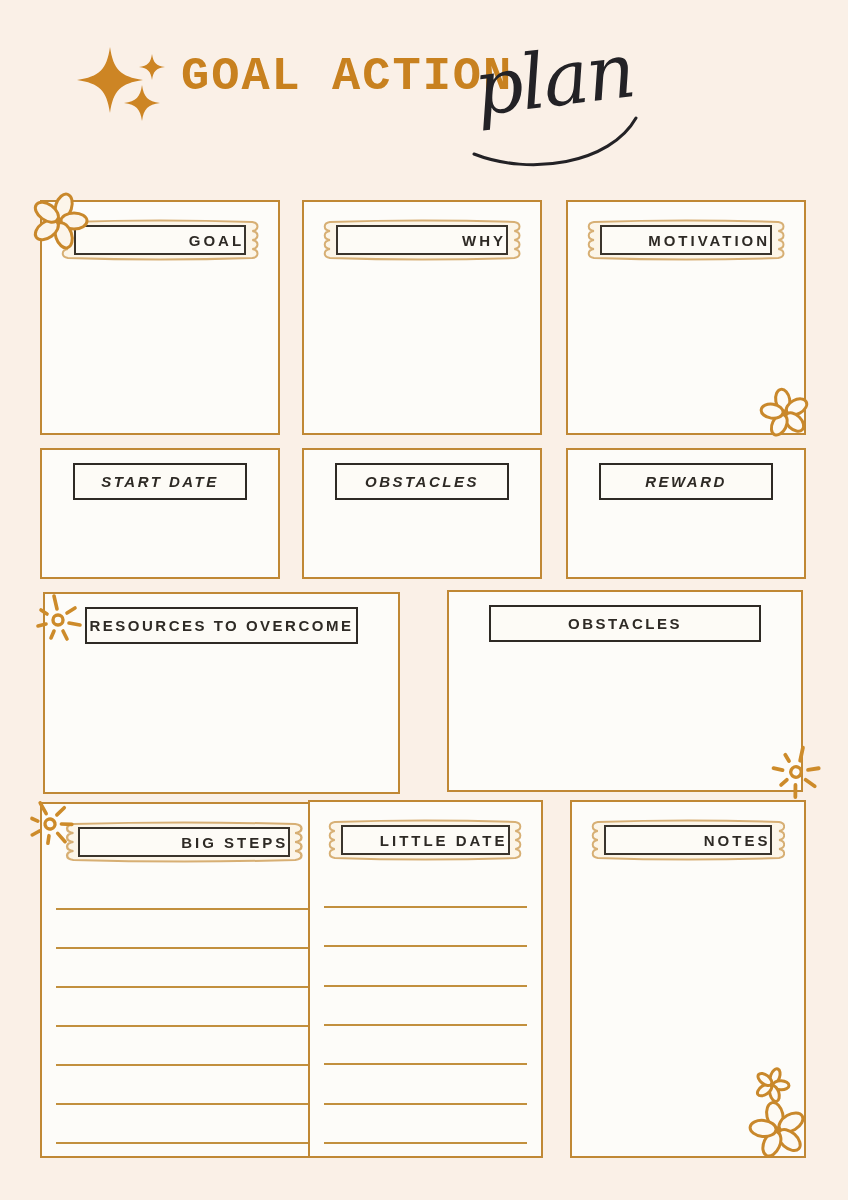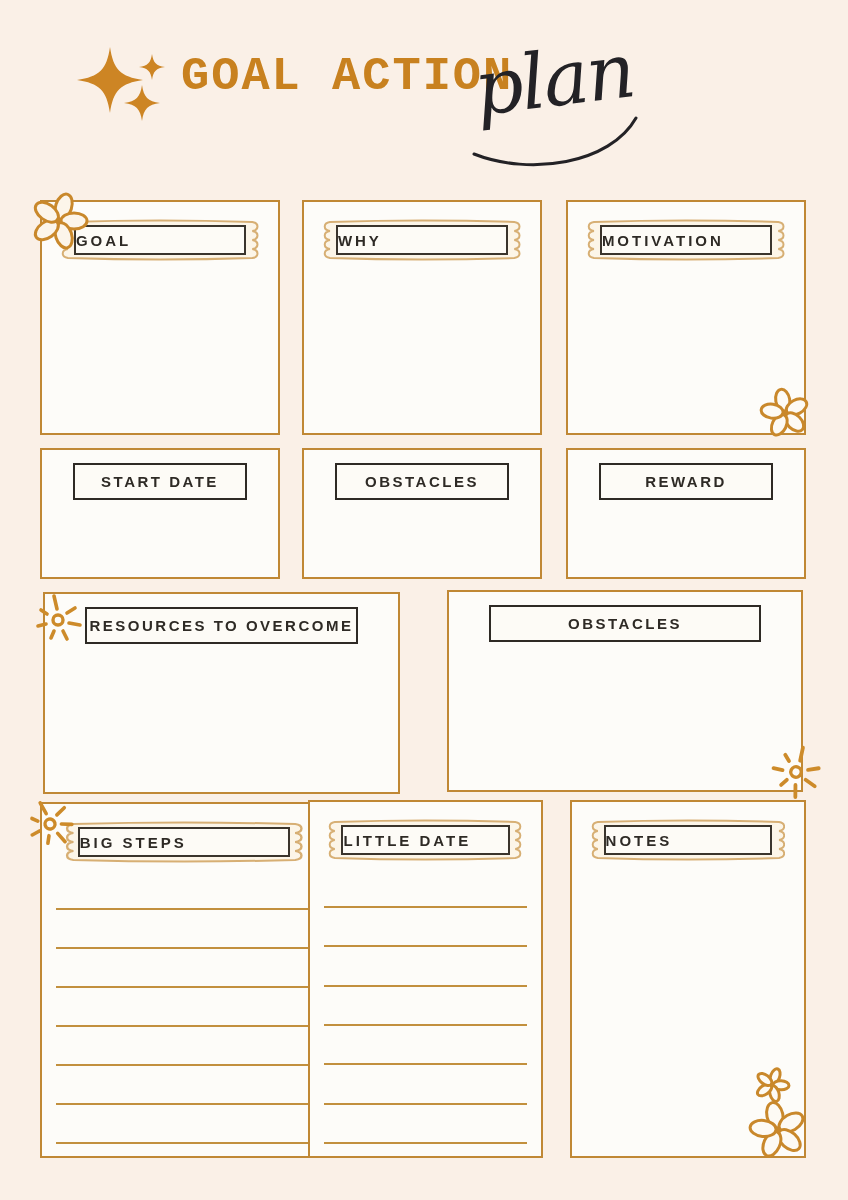--- a/index.html
+++ b/index.html
@@ -14,26 +14,26 @@
          font-weight:400;font-size:76px;line-height:1;color:#232226;
          transform:rotate(-7deg);letter-spacing:-2px;}
   .swash{position:absolute;left:-14px;top:74px;}
 
   
   .panel{position:absolute;background:#fdfcf9;border:2px solid #c08835;box-sizing:border-box;}
   .tape-frame{position:relative;width:84%;height:46px;margin:15px auto 0;}
   .tape-svg{position:absolute;left:0;top:0;width:100%;height:100%;}
   .label-box{position:absolute;left:13px;right:13px;top:8px;bottom:8px;
          border:2px solid #3a342c;background:#fdfbf6;display:flex;align-items:center;
-         justify-content:flex-start;font-size:15px;font-weight:700;letter-spacing:3px;
+         justify-content:flex-end;font-size:15px;font-weight:700;letter-spacing:3px;
          color:#2e2a25;white-space:nowrap;}
   .plain-label{height:33px;margin:13px auto 0;border:2px solid #2e2a25;background:#fdfbf6;
          display:flex;align-items:center;justify-content:center;font-size:15px;
          font-weight:700;letter-spacing:2.5px;color:#2e2a25;white-space:nowrap;}
-  .w72{width:72%;} .w76{width:76%;}
+  .w72{width:72%;font-style:italic;} .w76{width:76%;}
 
   
   .rules{position:absolute;left:14px;right:14px;top:104px;bottom:12px;
          display:flex;flex-direction:column;justify-content:space-between;}
   .rule{height:0;border-top:2px solid #c2903e;}
 
   
   .doodle{position:absolute;z-index:3;}
 </style>
 </head>

